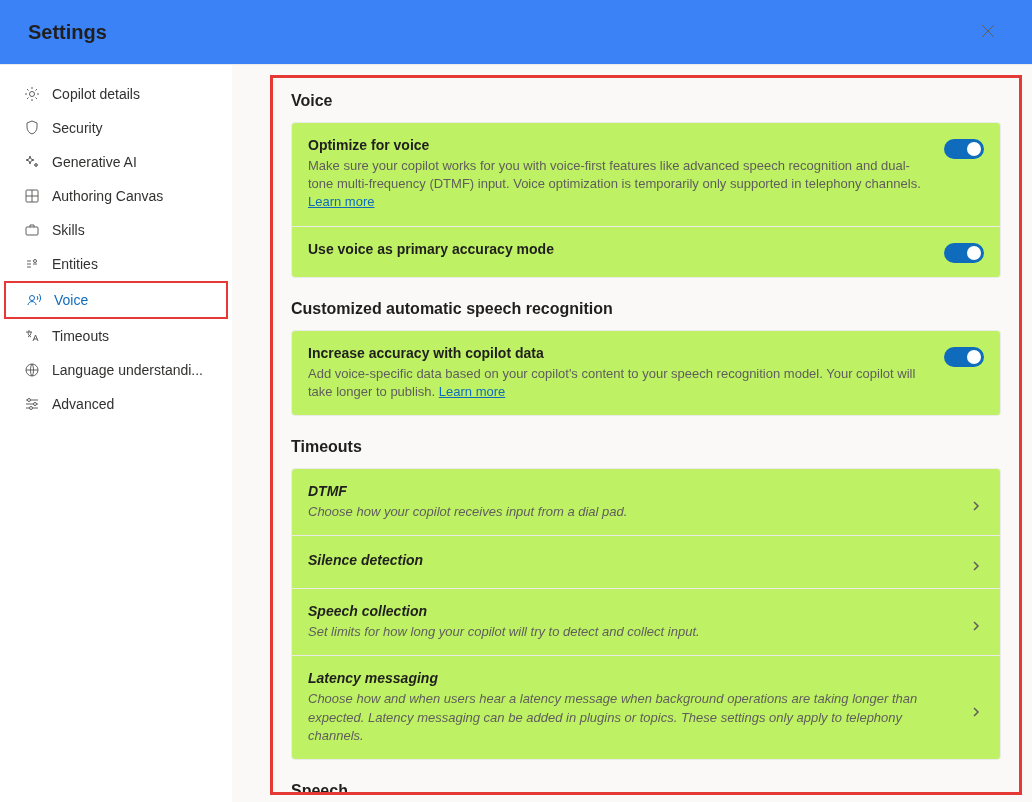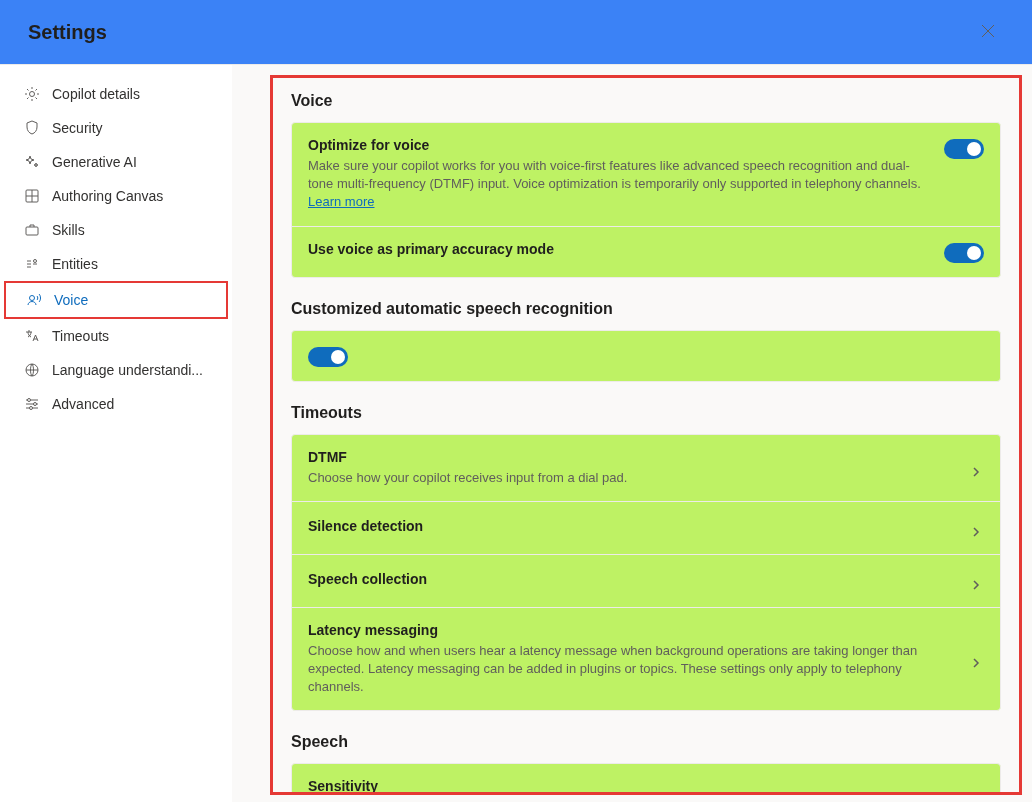--- a/index.html
+++ b/index.html
@@ -160,20 +160,21 @@
   display: flex;
   align-items: center;
   justify-content: center;
   color: #605e5c;
   margin-top: 8px;
   flex-shrink: 0;
 }
 .nav-row {
   align-items: center;
   cursor: pointer;
+  font-style: italic;
 }
 </style>
 </head>
 <body>
 
 <div class="header">
   <h1>Settings</h1>
   <div class="close-btn">
     <span>
       <svg width="14" height="14" viewBox="0 0 14 14" fill="none">
@@ -295,20 +296,26 @@
         <div class="content">
           <div class="title">Use voice as primary accuracy mode</div>
         </div>
         <div class="toggle"></div>
       </div>
     </div>
 
     <h2 class="section-title">Customized automatic speech recognition</h2>
     <div class="card">
       <div class="card-row">
+        <div class="content">
+          <div class="title">Increase accuracy with copilot data</div>
+          <div class="desc">
+            <span>Add voice-specific data based on your copilot's content to your speech recognition model. Your copilot will take longer to publish. </span><a href="#">Learn more</a>
+          </div>
+        </div>
         <div class="toggle"></div>
       </div>
     </div>
 
     <h2 class="section-title">Timeouts</h2>
     <div class="card">
       <div class="card-row nav-row">
         <div class="content">
           <div class="title">DTMF</div>
           <div class="desc">Choose how your copilot receives input from a dial pad.</div>
@@ -325,20 +332,21 @@
         </div>
         <div class="chevron">
           <svg width="12" height="12" viewBox="0 0 12 12">
               <path d="M4 2l4 4-4 4" stroke="currentColor" fill="none" stroke-width="1.5"></path>
             </svg>
         </div>
       </div>
       <div class="card-row nav-row">
         <div class="content">
           <div class="title">Speech collection</div>
+          <div class="desc">Set limits for how long your copilot will try to detect and collect input.</div>
         </div>
         <div class="chevron">
           <svg width="12" height="12" viewBox="0 0 12 12">
               <path d="M4 2l4 4-4 4" stroke="currentColor" fill="none" stroke-width="1.5"></path>
             </svg>
         </div>
       </div>
       <div class="card-row nav-row">
         <div class="content">
           <div class="title">Latency messaging</div>

